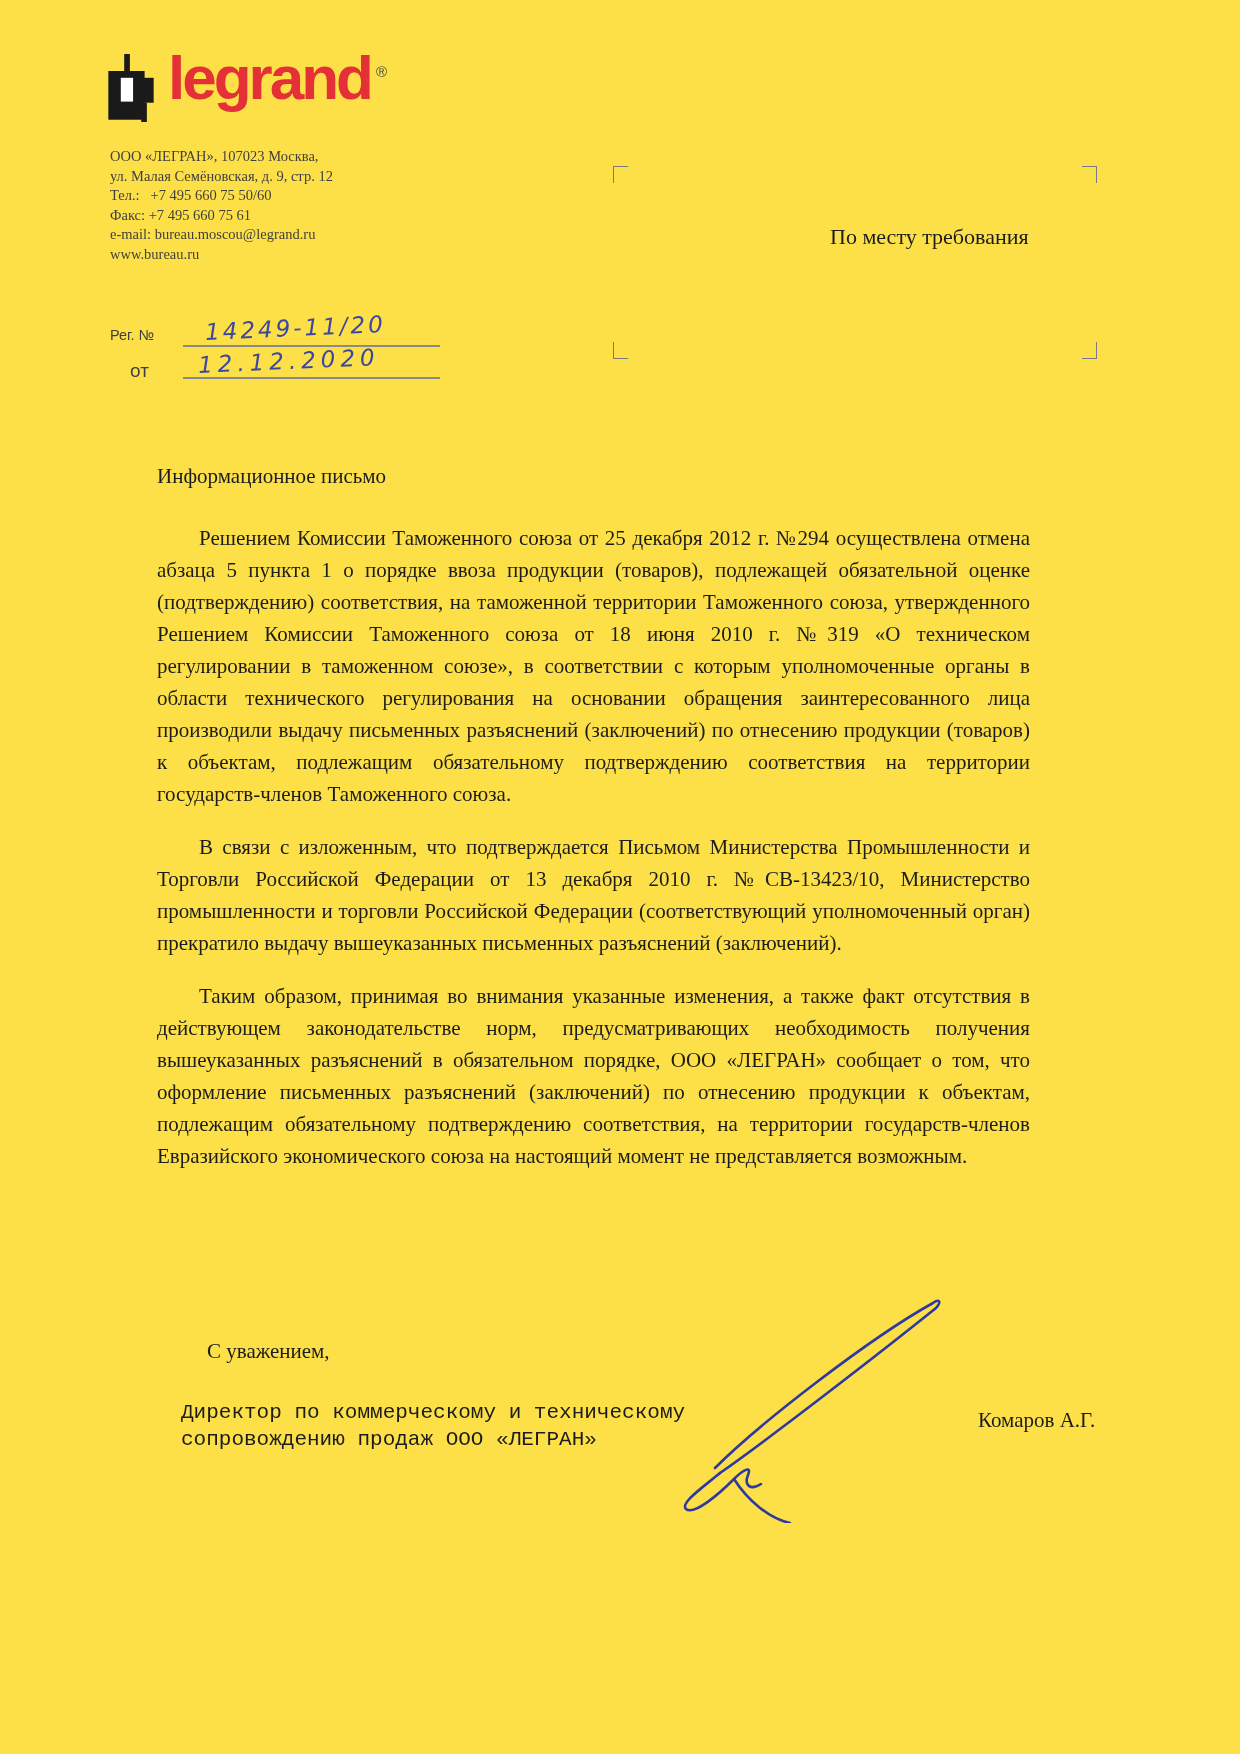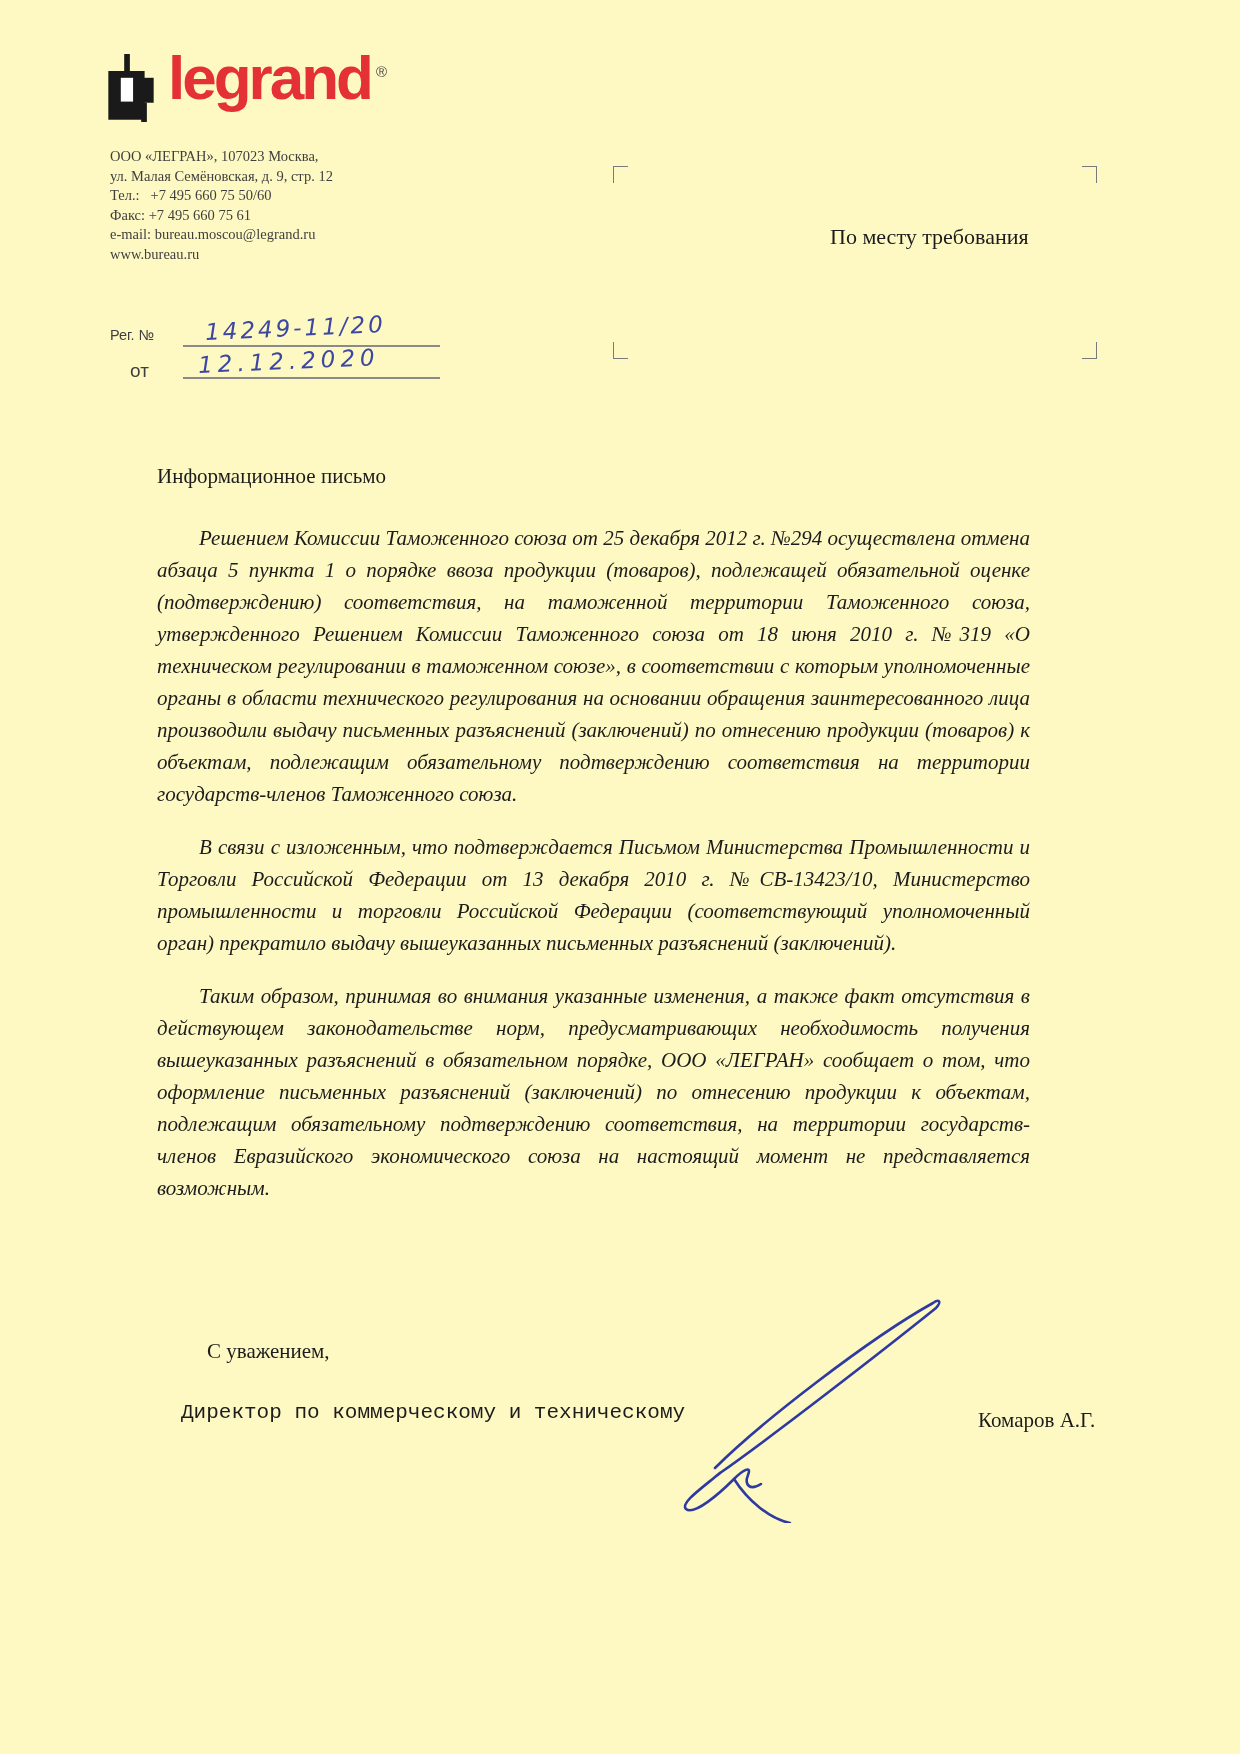--- a/index.html
+++ b/index.html
@@ -1,20 +1,20 @@
 <!DOCTYPE html>
 <html><head>
 <meta charset="utf-8">
 <style>
   html,body{margin:0;padding:0;background:#e9e9e9;}
   .page{
     position:relative;
     width:1240px;height:1754px;
     margin:0 auto;
-    background:#fef9c3;
+    background:#fde047;
     font-family:"Liberation Serif", serif;
     color:#1c1c1c;
     overflow:hidden;
   }
   
   .logo{position:absolute;left:108px;top:52px;display:flex;align-items:flex-start;}
   .logo-mark{width:46px;height:68px;margin-top:2px;}
   .logo-text{
     font-family:"Liberation Sans", sans-serif;
     font-weight:bold;font-size:62px;line-height:56px;
@@ -65,21 +65,21 @@
   
   .title{
     position:absolute;left:157px;top:464px;width:873px;
     text-align:left;font-size:21px;
   }
   .body{
     position:absolute;left:157px;top:522px;width:873px;
     font-size:21px;line-height:32px;
     text-align:justify;
   }
-  .body p{margin:0 0 21px 0;text-indent:42px;font-style:italic;}
+  .body p{margin:0 0 21px 0;text-indent:42px;}
   .closing{
     position:absolute;left:157px;top:1335px;width:873px;
     font-size:21px;line-height:27px;
   }
   .closing .salute{margin-left:50px;margin-bottom:32px;line-height:32px;}
   .closing .signer-title{margin-left:24px;font-family:Liberation Mono, monospace;}
   .signer-name{
     position:absolute;left:978px;top:1408px;
     font-size:21px;
   }
@@ -130,20 +130,21 @@
 
   <div class="body">
     <p>Решением Комиссии Таможенного союза от 25 декабря 2012 г. №294 осуществлена отмена абзаца 5 пункта 1 о порядке ввоза продукции (товаров), подлежащей обязательной оценке (подтверждению) соответствия, на таможенной территории Таможенного союза, утвержденного Решением Комиссии Таможенного союза от 18 июня 2010 г. №319 «О техническом регулировании в таможенном союзе», в соответствии с которым уполномоченные органы в области технического регулирования на основании обращения заинтересованного лица производили выдачу письменных разъяснений (заключений) по отнесению продукции (товаров) к объектам, подлежащим обязательному подтверждению соответствия на территории государств-членов Таможенного союза.</p>
     <p>В связи с изложенным, что подтверждается Письмом Министерства Промышленности и Торговли Российской Федерации от 13 декабря 2010 г. №СВ-13423/10, Министерство промышленности и торговли Российской Федерации (соответствующий уполномоченный орган) прекратило выдачу вышеуказанных письменных разъяснений (заключений).</p>
     <p>Таким образом, принимая во внимания указанные изменения, а также факт отсутствия в действующем законодательстве норм, предусматривающих необходимость получения вышеуказанных разъяснений в обязательном порядке, ООО «ЛЕГРАН» сообщает о том, что оформление письменных разъяснений (заключений) по отнесению продукции к объектам, подлежащим обязательному подтверждению соответствия, на территории государств-членов Евразийского экономического союза на настоящий момент не представляется возможным.</p>
   </div>
 
   <div class="closing">
     <div class="salute">С уважением,</div>
     <div class="signer-title">Директор по коммерческому и техническому</div>
+    <div class="signer-title">сопровождению продаж ООО «ЛЕГРАН»</div>
   </div>
 
   <div class="signer-name">Комаров А.Г.</div>
 
   <svg class="signature" viewBox="0 0 320 240">
     <g fill="none" stroke="#2f3aa0" stroke-width="2.6" stroke-linecap="round">
       <path d="M 75 185 C 120 140, 230 55, 293 20 C 299 16, 302 18, 296 25 C 240 70, 130 155, 80 190"></path>
       <path d="M 80 190 C 62 205, 40 220, 46 226 C 54 233, 80 210, 94 196 C 103 187, 112 182, 108 192 C 104 202, 110 208, 121 201"></path>
       <path d="M 94 196 C 108 218, 130 236, 150 240"></path>
     </g>

